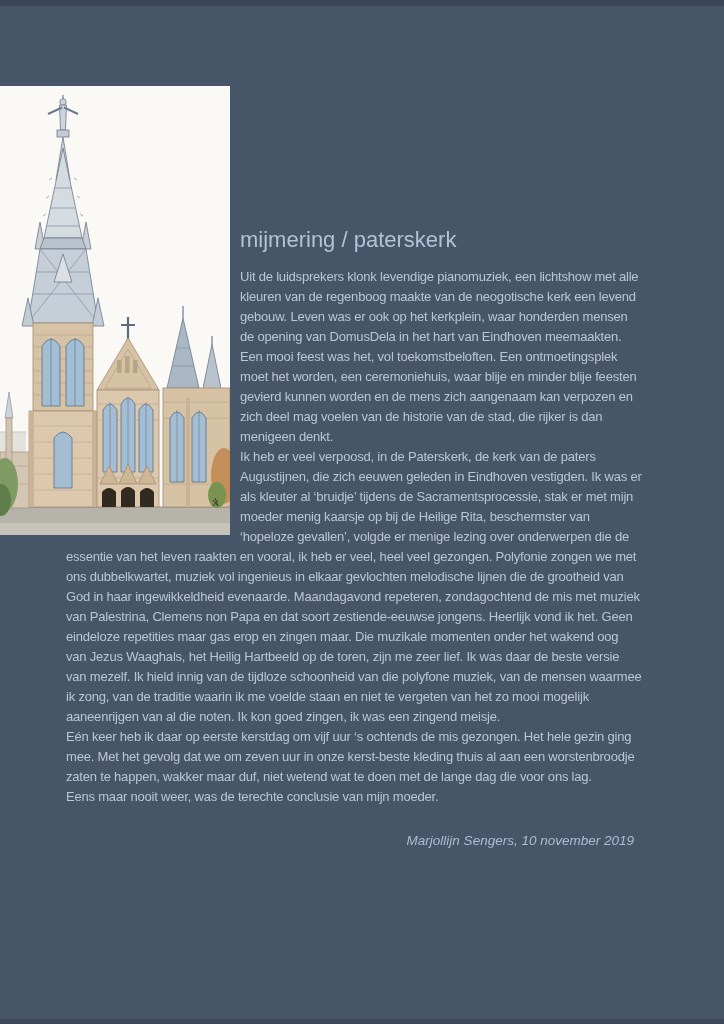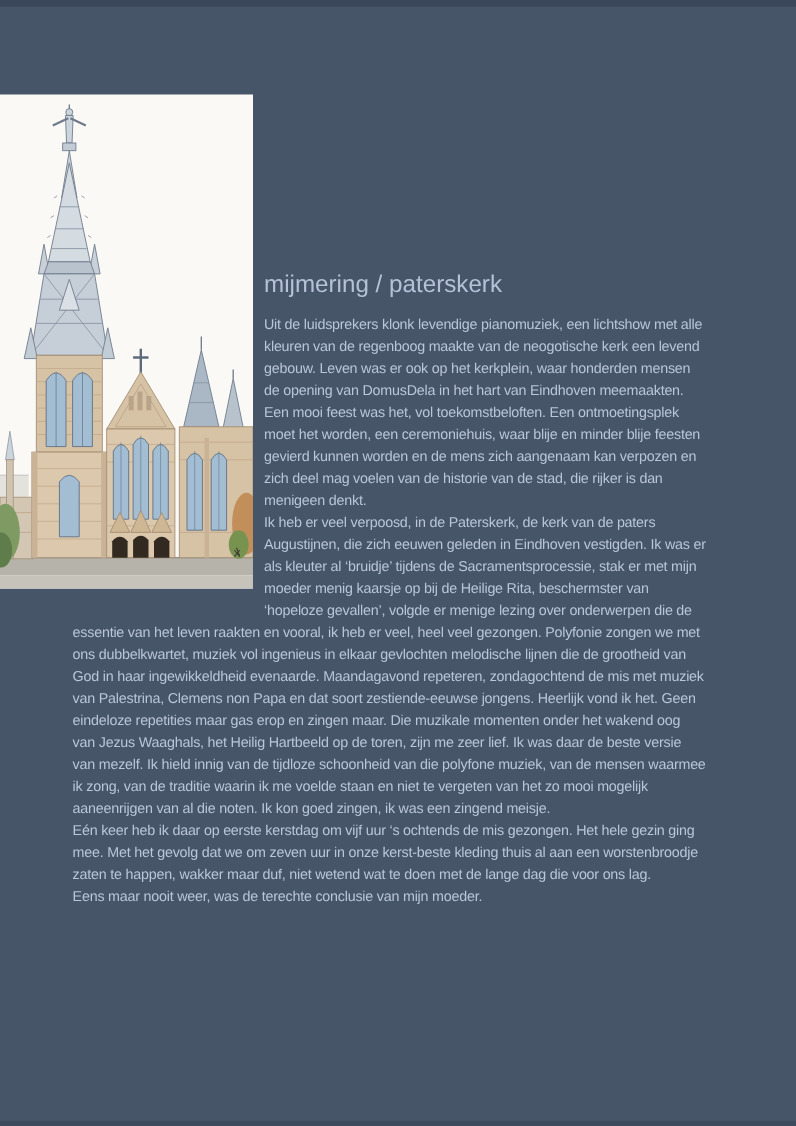--- a/index.html
+++ b/index.html
@@ -11,21 +11,21 @@
   .strip-top { position:absolute; top:0; left:0; width:724px; height:6px; background:#3a465a; }
   .strip-bottom { position:absolute; bottom:0; left:0; width:724px; height:5px; background:#3d495d; }
 
   .church-figure {
     position:absolute; left:0; top:86px; width:230px; height:449px;
     background:#faf9f6;
   }
   .church-figure svg { display:block; }
 
   .content {
-    position:absolute; left:66px; top:104px; width:576px;
+    position:absolute; left:66px; top:86px; width:576px;
     color:#b9c6d8; font-size:13px; line-height:20px; letter-spacing:-0.2px;
     text-align:left;
   }
   .float-spacer { float:left; width:174px; height:449px; }
 
   .title {
     margin:140px 0 13px 0;
     font-size:22px; line-height:28px; font-weight:normal;
     color:#b4c1d6; letter-spacing:0;
   }
@@ -152,16 +152,17 @@
     </svg>
   </div>
 
   <div class="content">
     <div class="float-spacer"></div>
     <h1 class="title">mijmering / paterskerk</h1>
     <p>Uit de luidsprekers klonk levendige pianomuziek, een lichtshow met alle kleuren van de regenboog maakte van de neogotische kerk een levend gebouw. Leven was er ook op het kerkplein, waar honderden mensen de opening van DomusDela in het hart van Eindhoven meemaakten. Een mooi feest was het, vol toekomstbeloften. Een ontmoetingsplek moet het worden, een ceremoniehuis, waar blije en minder blije feesten gevierd kunnen worden en de mens zich aangenaam kan verpozen en zich deel mag voelen van de historie van de stad, die rijker is dan menigeen denkt.</p>
     <p>Ik heb er veel verpoosd, in de Paterskerk, de kerk van de paters Augustijnen, die zich eeuwen geleden in Eindhoven vestigden. Ik was er als kleuter al ‘bruidje’ tijdens de Sacramentsprocessie, stak er met mijn moeder menig kaarsje op bij de Heilige Rita, beschermster van ‘hopeloze gevallen’, volgde er menige lezing over onderwerpen die de essentie van het leven raakten en vooral, ik heb er veel, heel veel gezongen. Polyfonie zongen we met ons dubbelkwartet, muziek vol ingenieus in elkaar gevlochten melodische lijnen die de grootheid van God in haar ingewikkeldheid evenaarde. Maandagavond repeteren, zondagochtend de mis met muziek van Palestrina, Clemens non Papa en dat soort zestiende-eeuwse jongens. Heerlijk vond ik het. Geen eindeloze repetities maar gas erop en zingen maar. Die muzikale momenten onder het wakend oog van Jezus Waaghals, het Heilig Hartbeeld op de toren, zijn me zeer lief. Ik was daar de beste versie van mezelf. Ik hield innig van de tijdloze schoonheid van die polyfone muziek, van de mensen waarmee ik zong, van de traditie waarin ik me voelde staan en niet te vergeten van het zo mooi mogelijk aaneenrijgen van al die noten. Ik kon goed zingen, ik was een zingend meisje.</p>
     <p>Eén keer heb ik daar op eerste kerstdag om vijf uur ‘s ochtends de mis gezongen. Het hele gezin ging mee. Met het gevolg dat we om zeven uur in onze kerst-beste kleding thuis al aan een worstenbroodje zaten te happen, wakker maar duf, niet wetend wat te doen met de lange dag die voor ons lag.
 Eens maar nooit weer, was de terechte conclusie van mijn moeder.</p>
+    <div class="signature">Marjollijn Sengers, 10 november 2019</div>
   </div>
 
   <div class="strip-bottom"></div>
 </div>
 
 </body></html>

